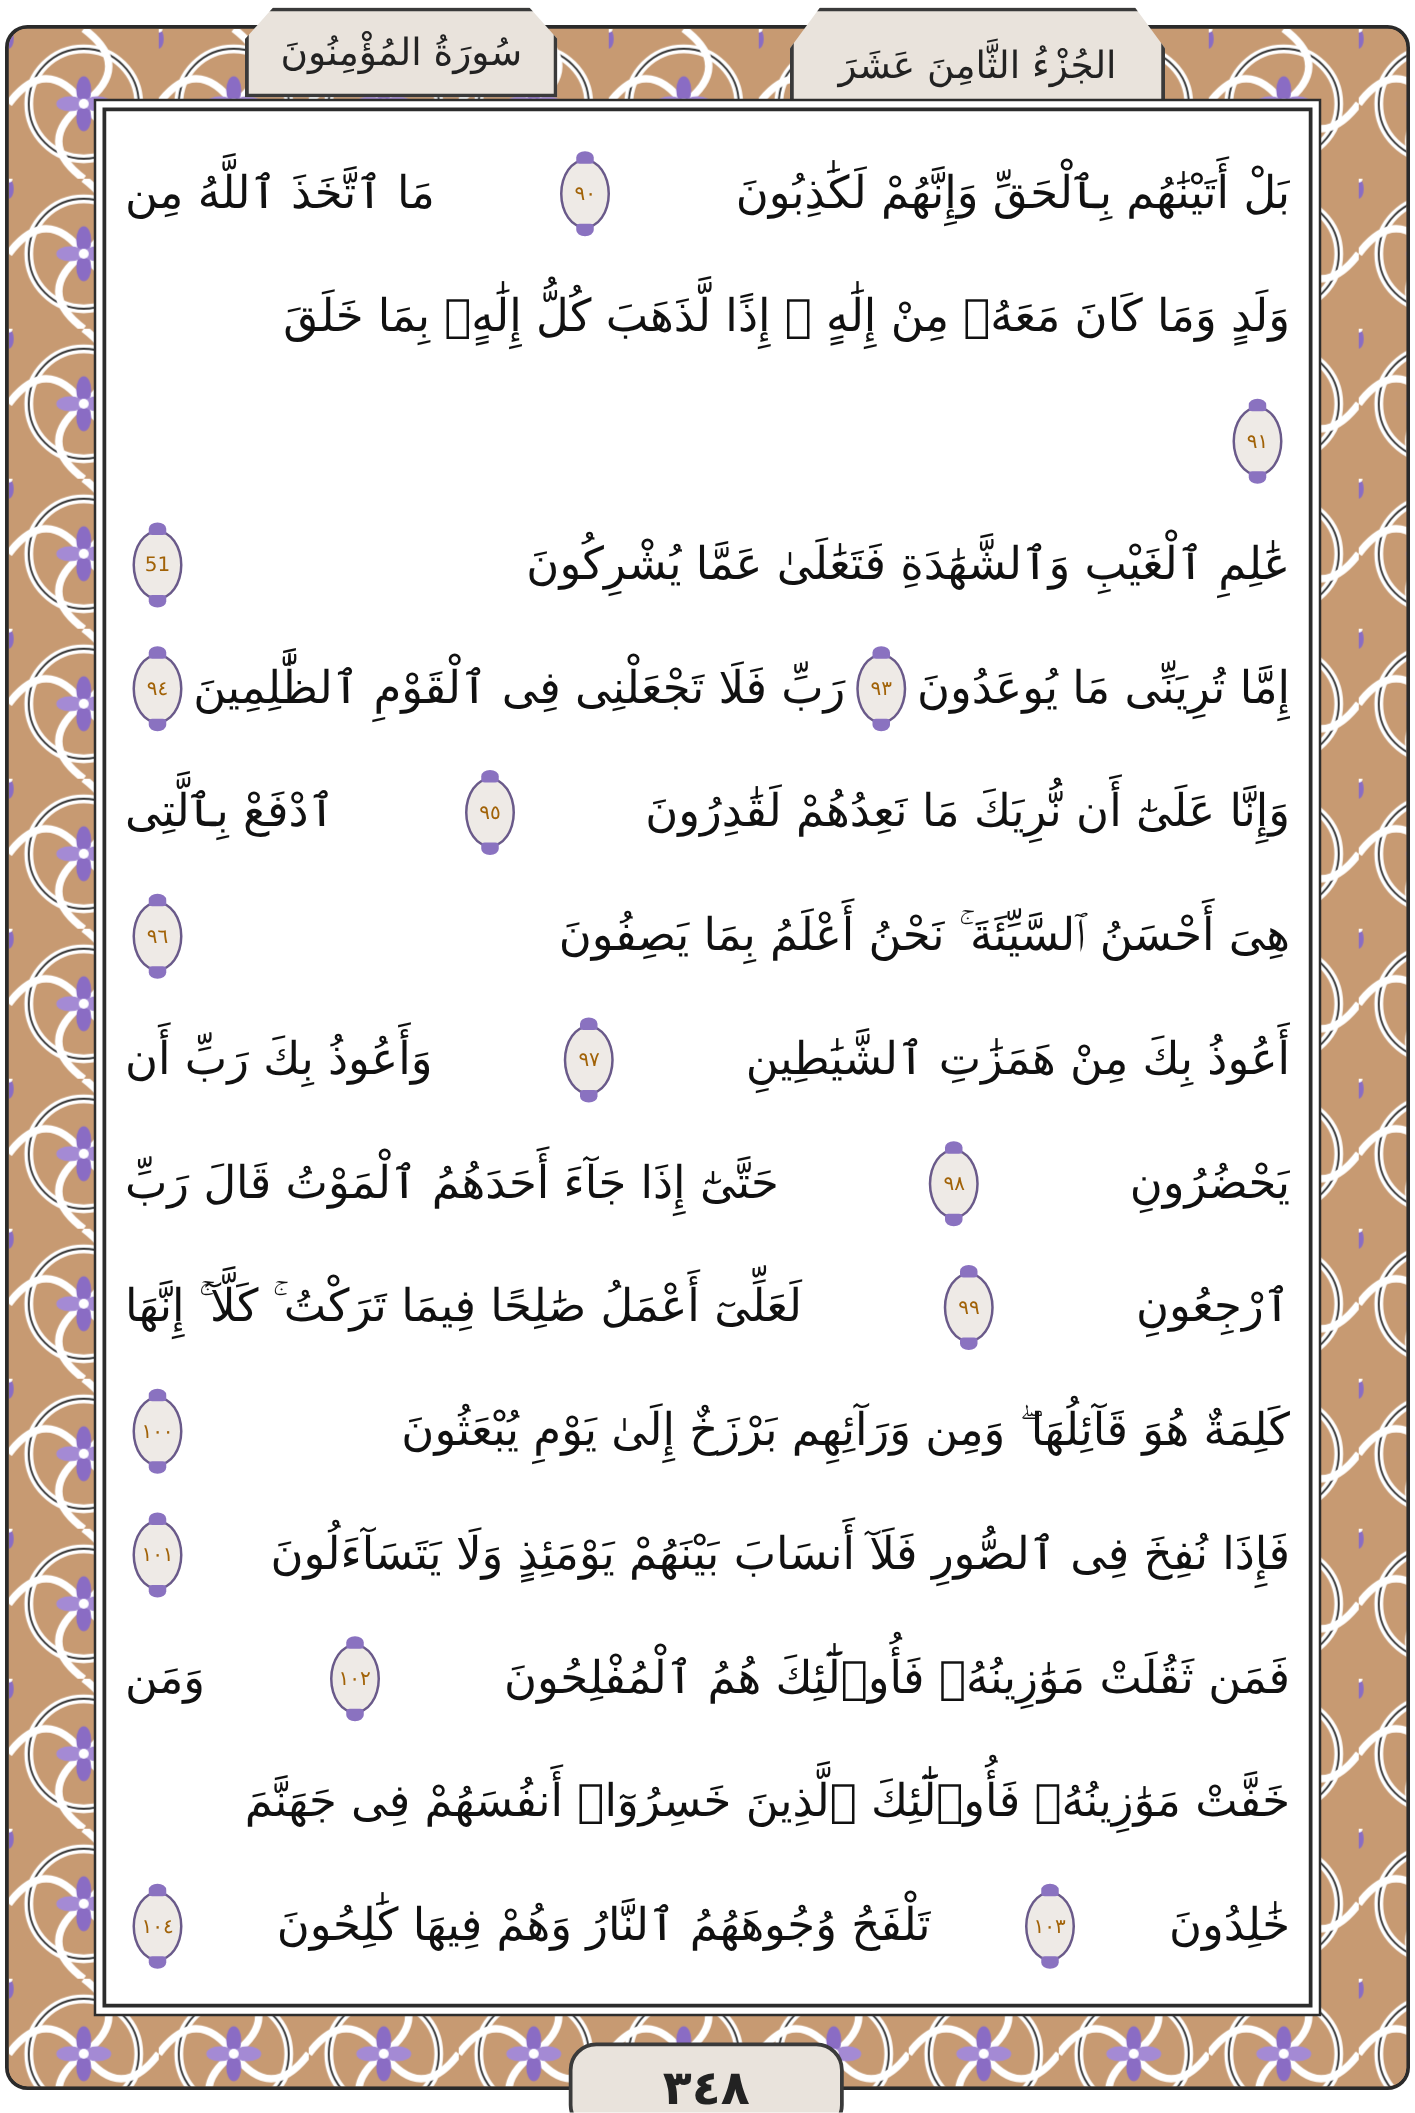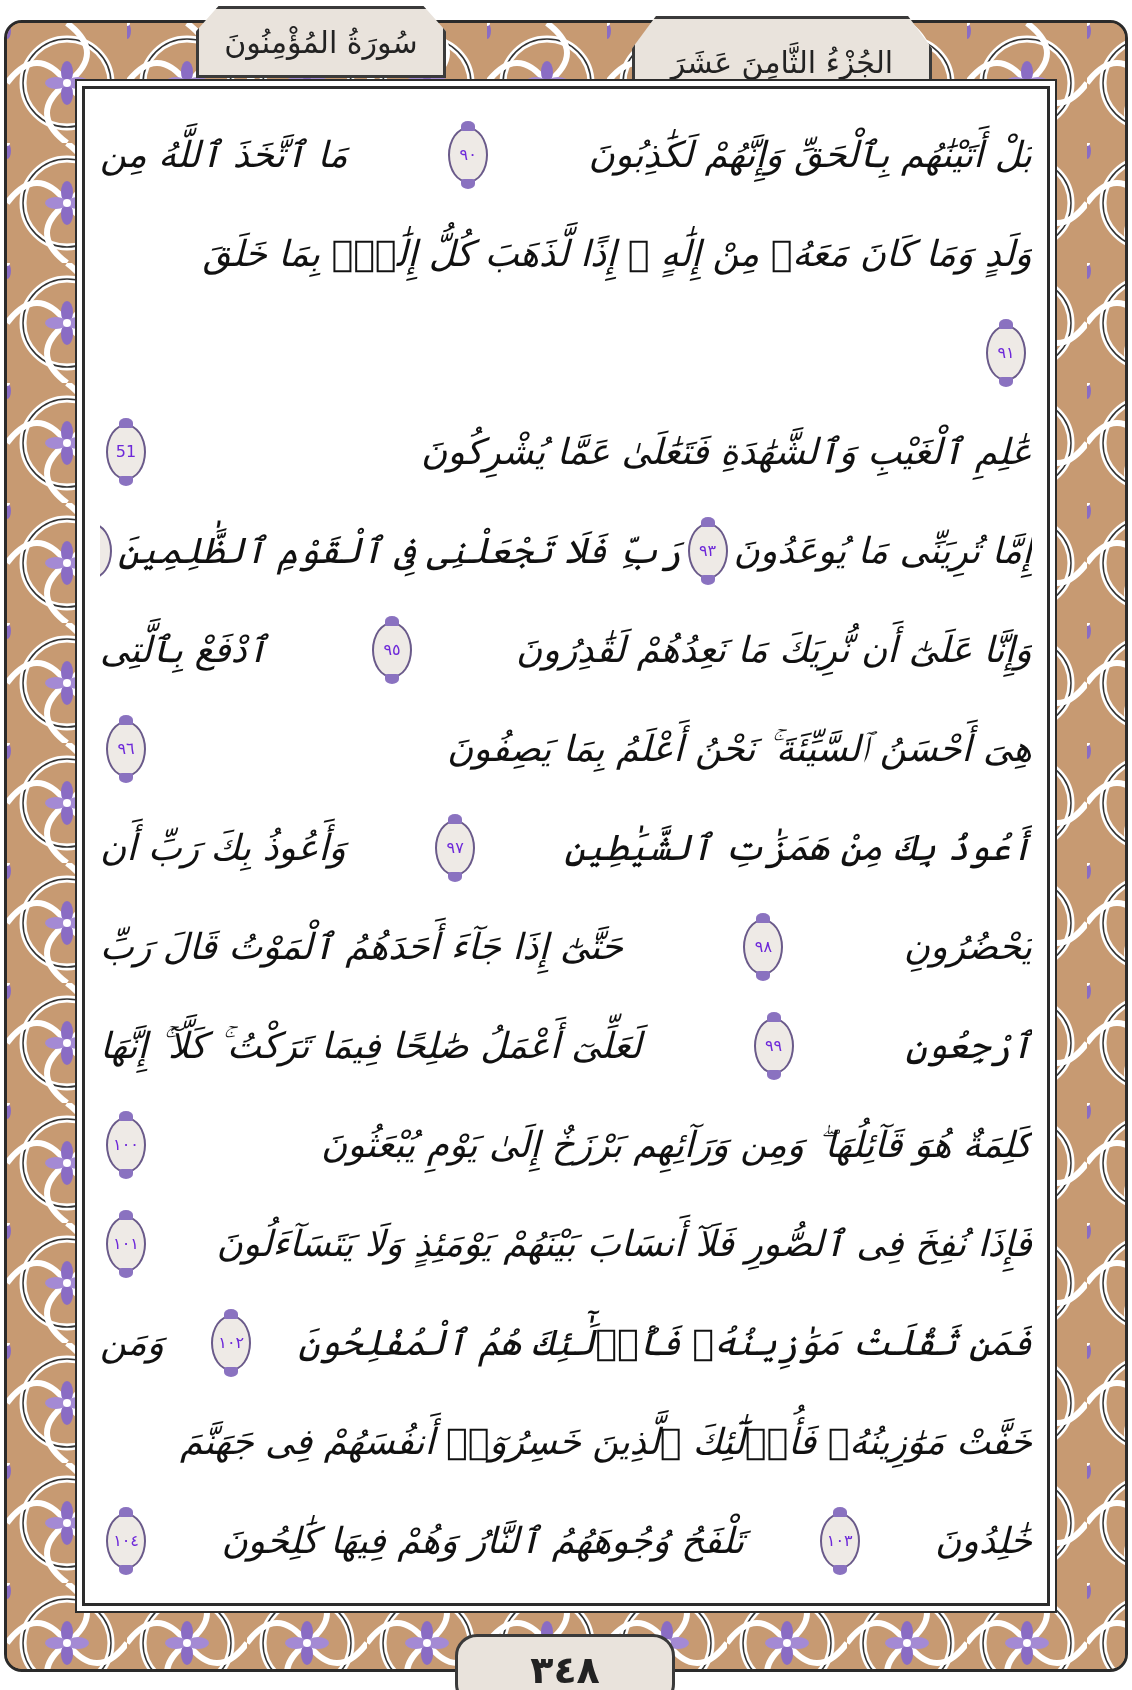--- a/index.html
+++ b/index.html
@@ -13,34 +13,34 @@
   .frame-pattern { position:absolute; inset:0; }
   .inner-box { position:absolute; left:82px; top:86px; width:968px; height:1520px;
     background:#ffffff; border:3px solid #2c2c2c; box-sizing:border-box;
     box-shadow:0 0 0 5px #ffffff, 0 0 0 7px #2c2c2c; }
 
   
   .cartouche { position:absolute; background:#e9e3dc; border:3px solid #3a3a3a; box-sizing:border-box;
     display:flex; align-items:center; justify-content:center; color:#222;
     font-family:"DejaVu Sans", sans-serif; direction:rtl; }
   .cart-left { left:196px; top:6px; width:250px; height:72px; clip-path:polygon(9% 0,91% 0,100% 35%,100% 100%,0 100%,0 35%); }
-  .cart-right { left:632px; top:16px; width:300px; height:93px; clip-path:polygon(8% 0,92% 0,100% 35%,100% 100%,0 100%,0 35%);align-items:center; }
+  .cart-right { left:632px; top:6px; width:300px; height:93px; clip-path:polygon(8% 0,92% 0,100% 35%,100% 100%,0 100%,0 35%);align-items:center; }
   .cart-text { font-size:30px; }
   .cart-bottom { left:455px; top:1612px; width:220px; height:72px; border-radius:22px; font-size:38px; font-weight:bold;margin-top:22px; }
 
   
   .text-area { position:absolute; left:100px; top:108px; width:932px; height:1480px;
     display:flex; flex-direction:column; justify-content:space-between; }
   .line { direction:rtl; text-align:justify; text-align-last:justify; font-family:"DejaVu Sans", sans-serif;
     font-size:36px; line-height:94px; height:94px; color:#111; white-space:nowrap; overflow:hidden;
     display:flex; justify-content:space-between; align-items:center; }
-  .seg { white-space:nowrap;font-style:italic; }
+  .seg { white-space:nowrap; }
   .ayah { display:inline-flex; align-items:center; justify-content:center; width:40px; height:56px;
     border-radius:50%/50%; background:#eeeae6; border:2px solid #6a5a8a; box-sizing:border-box;
-    font-size:16px; color:#6d28d9; position:relative; margin:0 6px; flex:none; }
+    font-size:16px; color:#a16207; position:relative; margin:0 6px; flex:none; }
   .ayah::before { content:""; position:absolute; top:-8px; left:50%; transform:translateX(-50%);
     width:14px; height:10px; background:#8a72c0; border-radius:50% 50% 20% 20%; }
   .ayah::after { content:""; position:absolute; bottom:-8px; left:50%; transform:translateX(-50%);
     width:14px; height:10px; background:#8a72c0; border-radius:20% 20% 50% 50%; }
 </style>
 </head>
 <body>
 
 <div class="page">
 

